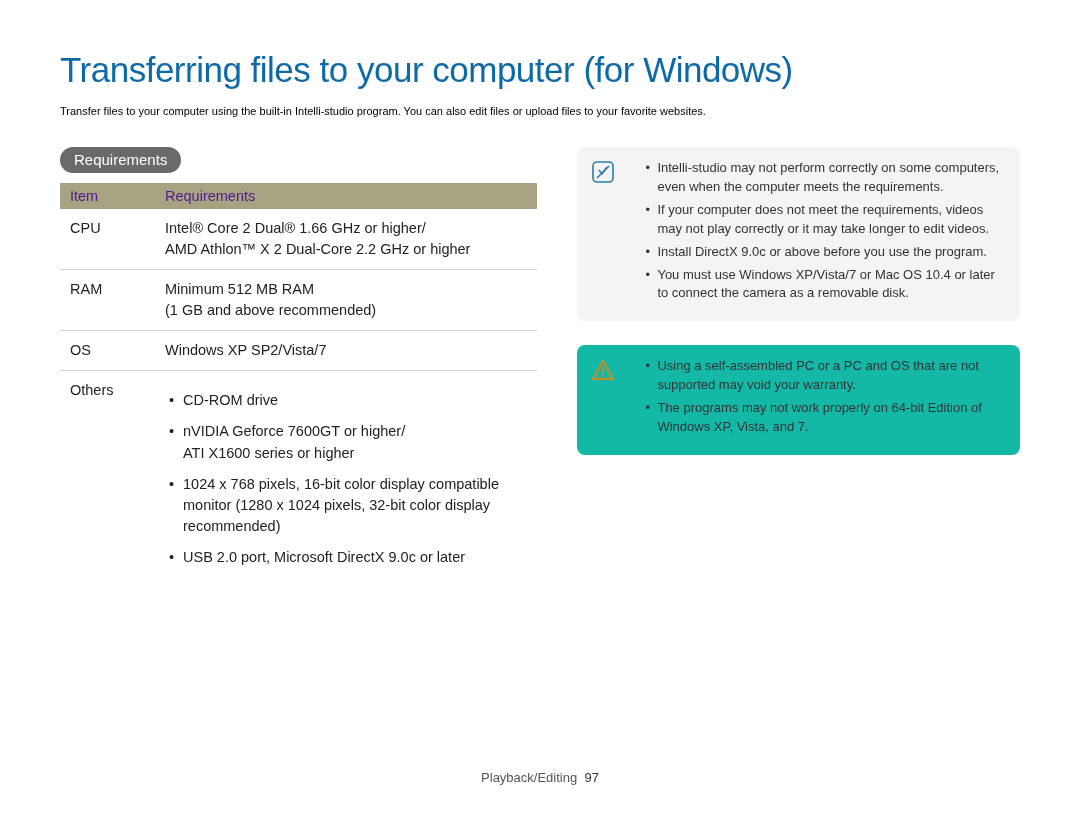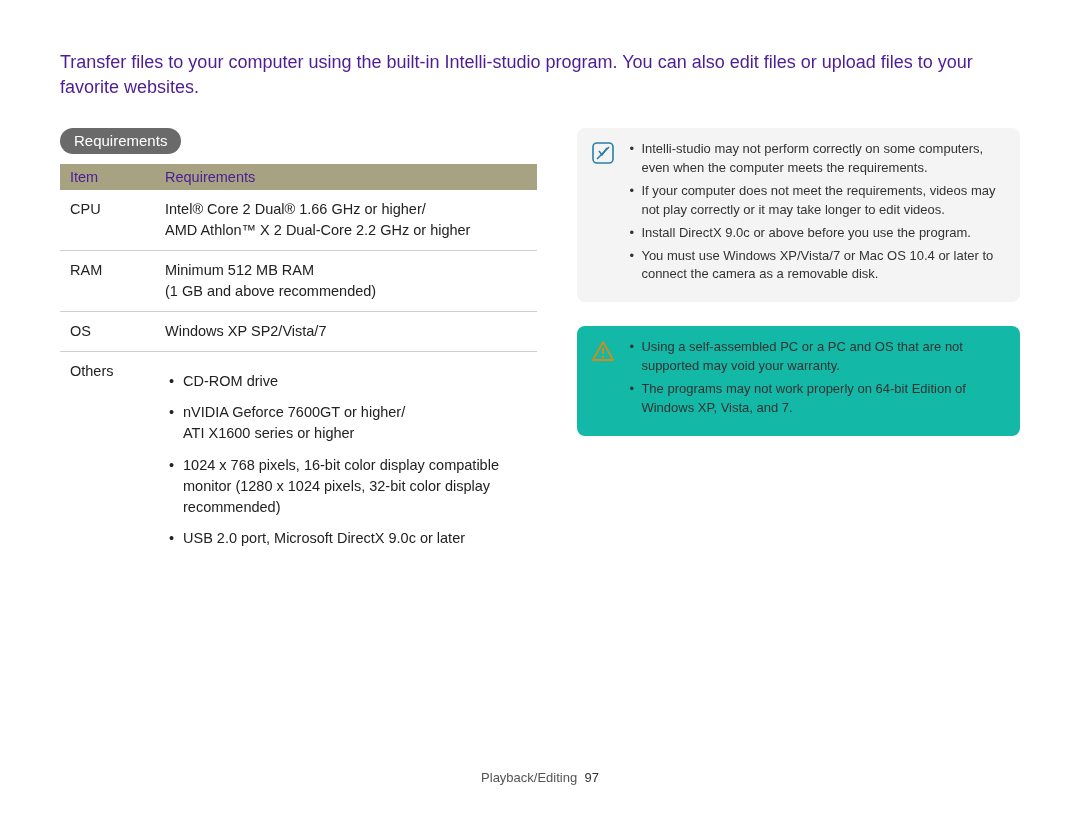--- a/index.html
+++ b/index.html
@@ -17,22 +17,22 @@
     height: 100%;
   }
   h1.title {
     font-size: 35px;
     font-weight: 400;
     color: #0d6aa7;
     margin-bottom: 14px;
     letter-spacing: -0.5px;
   }
   .intro {
-    font-size: 18px;
-    color: #4c1d95;
+    font-size: 11px;
+    color: #000000;
     margin-bottom: 28px;
     line-height: 1.4;
   }
   .columns {
     display: flex;
     gap: 40px;
     align-items: flex-start;
   }
   .col-left {
     width: 480px;
@@ -91,21 +91,21 @@
   table.req ul li::before {
     content: "•";
     position: absolute;
     left: 0;
     top: 0;
   }
 
   
   .notebox {
     display: flex;
-    gap: 14px;
+    gap: 30px;
     padding: 12px 16px 14px 14px;
     border-radius: 8px;
   }
   .notebox.info {
     background: #f4f4f4;
   }
   .notebox.warn {
     background: #14b8a6;
   }
   .notebox .icon {
@@ -143,20 +143,21 @@
   }
   .footer .pageno {
     color: #333;
   }
 </style>
 </head>
 <body>
 
 <div class="page">
 
+  <h1 class="title">Transferring files to your computer (for Windows)</h1>
   <p class="intro">Transfer files to your computer using the built-in Intelli-studio program. You can also edit files or upload files to your favorite websites.</p>
 
   <div class="columns">
 
     <div class="col-left">
       <div class="pill">Requirements</div>
 
       <table class="req">
         <thead>
           <tr>

